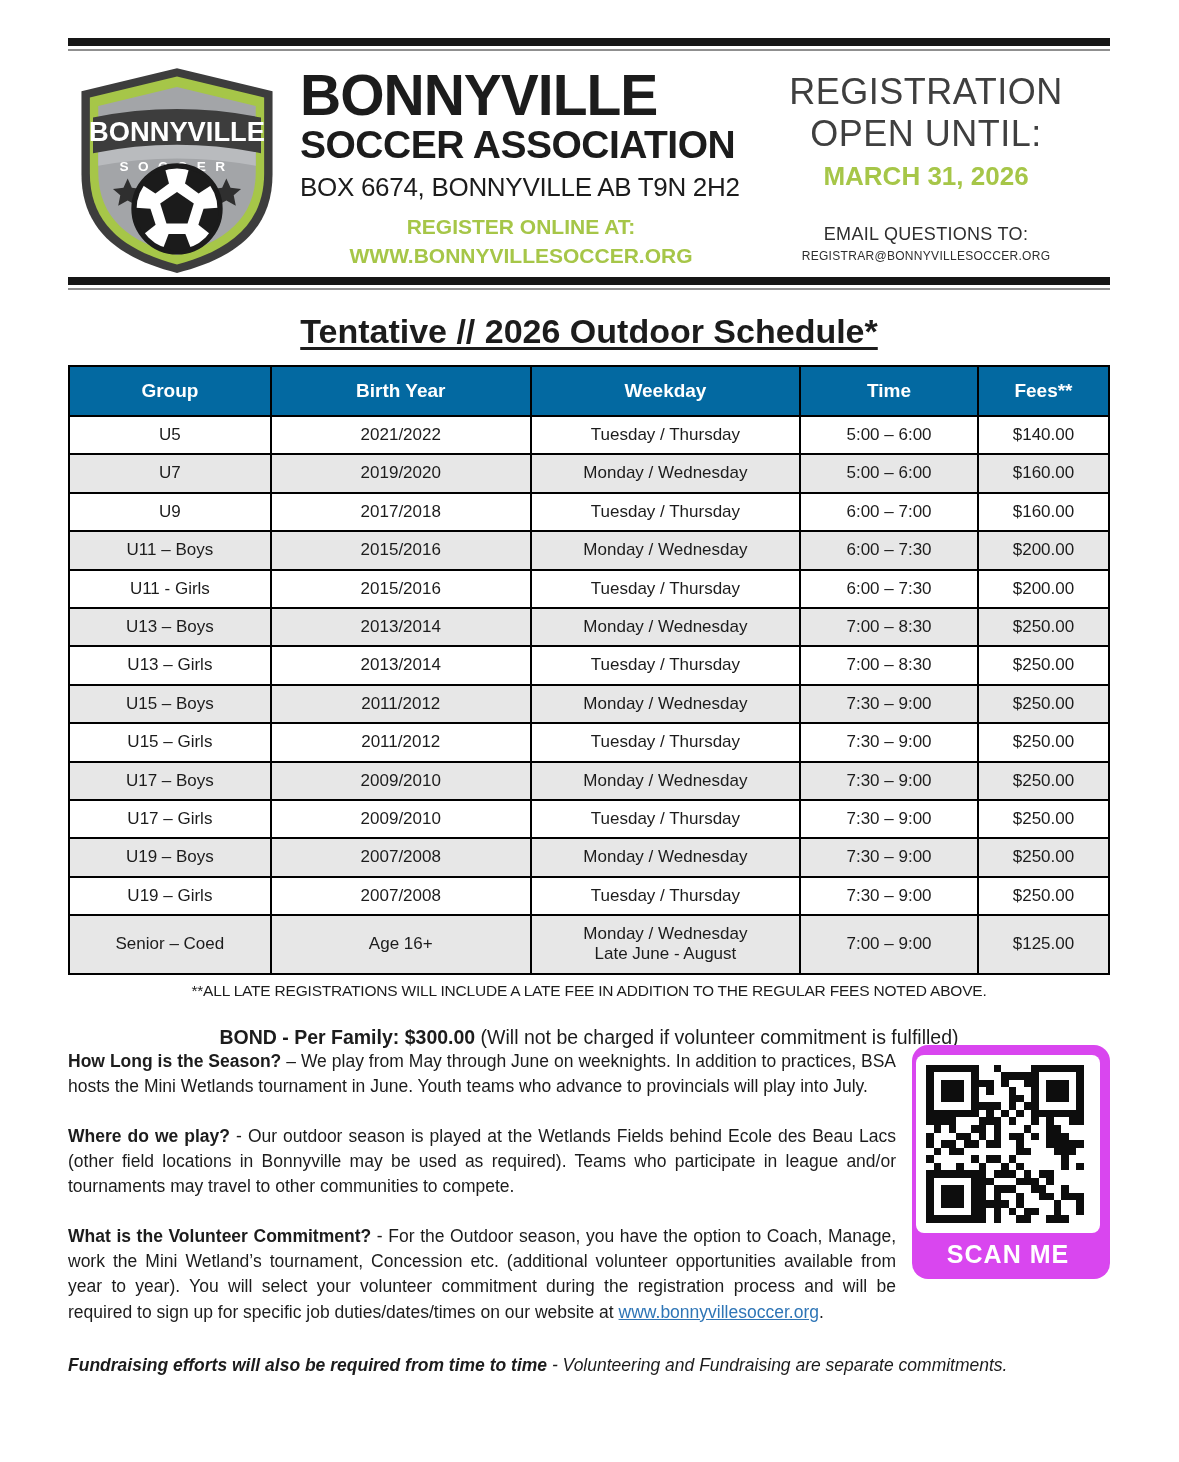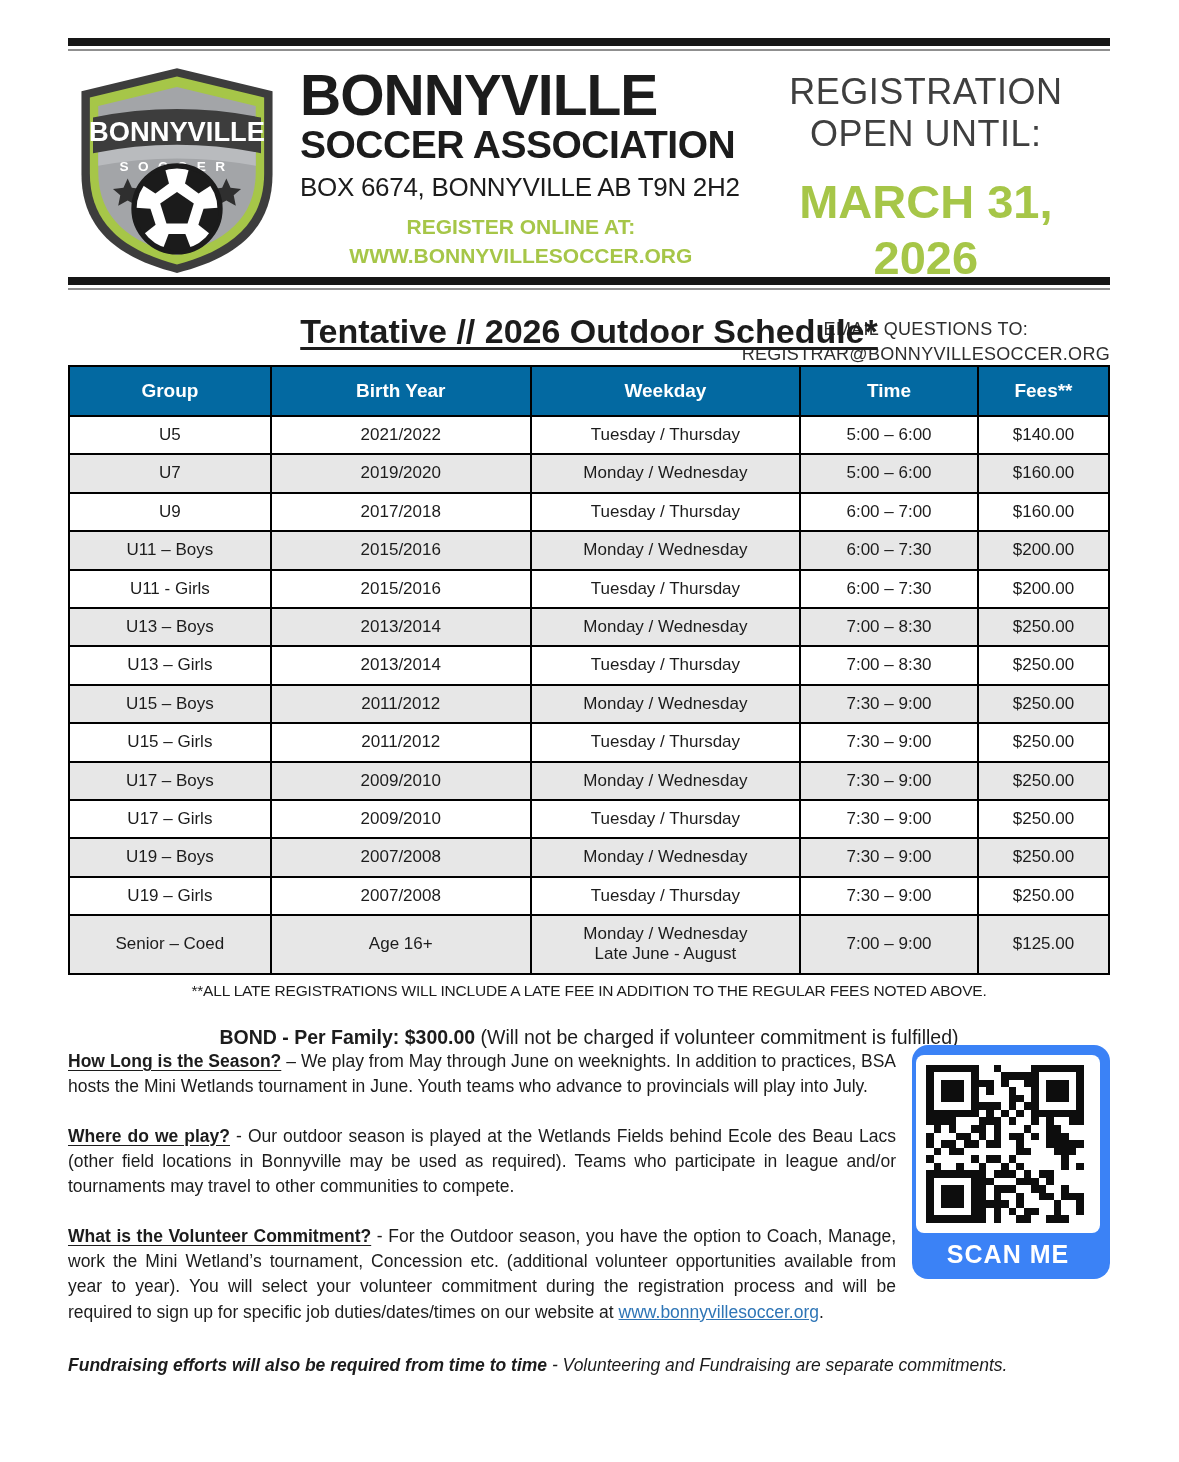--- a/index.html
+++ b/index.html
@@ -13,49 +13,49 @@
   .header{display:flex;align-items:flex-start;margin-top:14px;height:212px;}
   .logo{width:218px;height:210px;flex:0 0 auto;}
   .header-center{width:442px;margin-left:14px;padding-top:2px;}
   .org-name1{font-size:57px;font-weight:bold;letter-spacing:-1px;line-height:1.0;transform:scaleY(1.02);}
   .org-name2{font-size:39px;font-weight:bold;letter-spacing:-0.5px;line-height:1.1;}
   .org-address{font-size:26px;line-height:1.25;margin-top:4px;letter-spacing:-0.3px;}
   .register-label,.register-url{font-size:21px;font-weight:bold;text-align:center;line-height:1.35;}
   .register-label{margin-top:10px;}
   .header-right{flex:1;padding-top:6px;text-align:center;}
   .reg-open{font-size:36px;color:#3f3f3f;line-height:1.18;letter-spacing:0.5px;}
-  .reg-date{font-size:47px;font-weight:bold;line-height:1.2;margin-top:18px;}
+  .reg-date{font-size:26px;font-weight:bold;line-height:1.2;margin-top:5px;}
   .email-label{font-size:18px;color:#2e2e2e;margin-top:32px;letter-spacing:0.3px;}
-  .email-value{font-size:18px;color:#2e2e2e;margin-top:4px;letter-spacing:0.3px;}
+  .email-value{font-size:12px;color:#2e2e2e;margin-top:4px;letter-spacing:0.3px;}
   
   .schedule-title{font-size:34px;font-weight:bold;text-align:center;margin:22px 0 14px 0;}
   .schedule-title span{text-decoration:underline;text-underline-offset:4px;text-decoration-thickness:2.5px;}
   table.schedule{width:100%;border-collapse:collapse;border:2px solid #000;table-layout:fixed;}
   table.schedule th{background:#0369a1;color:#fff;font-size:19px;font-weight:bold;padding:13px 4px;border:2px solid #000;}
   table.schedule td{border:2px solid #000;text-align:center;font-size:17px;padding:8px 4px;line-height:1.2;background:#fff;}
   table.schedule tr.alt td{background:#e7e7e7;}
   col.c-group{width:19.4%;} col.c-birth{width:25%;} col.c-week{width:25.9%;} col.c-time{width:17.1%;} col.c-fees{width:12.6%;}
   .footnote{text-align:center;font-size:15.5px;margin-top:7px;letter-spacing:-0.2px;}
   .footnote.it{font-style:italic;margin-top:10px;}
   .bond-line{text-align:center;font-size:19.5px;margin-top:26px;}
   .bond-line .b{font-weight:bold;}
   
   .faq-title{font-size:27px;font-weight:bold;text-align:center;margin:20px 0 12px 0;}
   .faq-title span{text-decoration:underline;text-underline-offset:4px;text-decoration-thickness:2.5px;}
   .faq-row{display:flex;align-items:flex-start;}
   .faq-col{flex:1;min-width:0;}
   .faq-p{font-size:17.5px;line-height:1.45;text-align:justify;margin:0 0 24px 0;}
-  .faq-p .lead{font-weight:bold;text-decoration:underline;text-underline-offset:3px;}
+  .faq-p .lead{font-weight:bold;text-underline-offset:3px;}
   .faq-p a{color:#2e75b6;text-decoration:underline;}
   .fundraising{font-size:17.5px;margin:6px 0 22px 0;}
   .fundraising .b{font-weight:bold;font-style:italic;}
   .fundraising .i{font-style:italic;}
   
   .qr-box{flex:0 0 auto;width:198px;margin-left:16px;margin-top:-4px;}
-  .qr-frame{background:#3b82f6;border-radius:16px;padding:10px 10px 0 4px;}
+  .qr-frame{background:#d946ef;border-radius:16px;padding:10px 10px 0 4px;}
   .qr-white{background:#fff;border-radius:8px;padding:10px;}
   .qr-grid{display:grid;grid-template-columns:repeat(21,1fr);width:158px;height:158px;}
   .qr-grid div.f{background:#0d0d0d;}
   .qr-label{color:#fff;text-align:center;font-size:25px;font-weight:bold;letter-spacing:1px;padding:7px 0 10px 0;}
   .green{color:var(--green);}
 </style>
 </head>
 <body>
 
 <div class="page">

